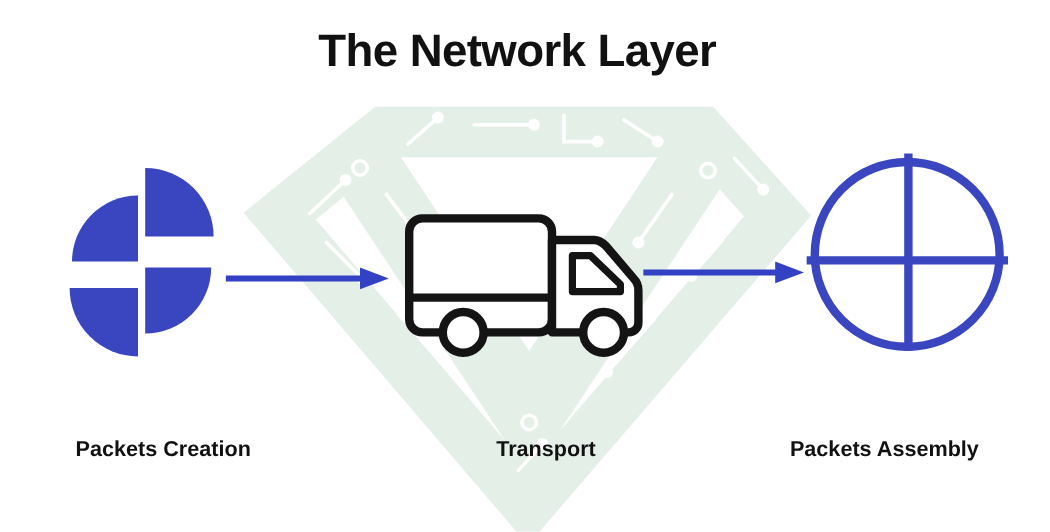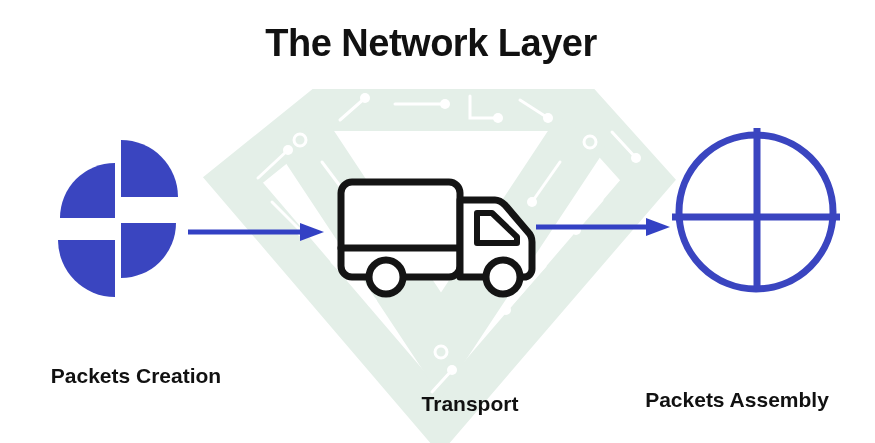--- a/index.html
+++ b/index.html
@@ -18,26 +18,26 @@
     z-index: 2;
   }
   .icon-abs { position: absolute; z-index: 2; }
   #packets-creation-icon { left: 55px;  top: 138px; }
   #arrow-1               { left: 188px; top: 223px; }
   #truck-icon            { left: 335px; top: 176px; }
   #arrow-2               { left: 536px; top: 218px; }
   #packets-assembly-icon { left: 672px; top: 126px; }
   .stage-label {
     position: absolute; top: 364px; width: 240px; height: 30px;
-    text-align: center; font-size: 21px; font-weight: 700;
+    text-align: center; font-size: 18px; font-weight: 700;
     color: var(--ink, #111); z-index: 2;
   }
   #label-creation  { left: 16px;  }
-  #label-transport { left: 350px; margin-top: 28px; }
-  #label-assembly  { left: 617px; margin-top: 24px; }
+  #label-transport { left: 335px; }
+  #label-assembly  { left: 617px; }
   .trace { stroke: #ffffff; stroke-width: 3; fill: none; stroke-linecap: round; }
   .trace-dot { fill: #ffffff; }
   .trace-ring { fill: none; stroke: #ffffff; stroke-width: 3; }
 </style>
 </head>
 <body>
 
 <svg id="watermark" width="875" height="443" viewBox="0 0 875 443" aria-hidden="true">
   <g>
     <path d="M 320 110 L 585 110 L 648 180 L 440 422 L 233 180 Z" fill="none" stroke="var(--watermark-green,#e4efe8)" stroke-width="42" stroke-linejoin="miter"></path>

